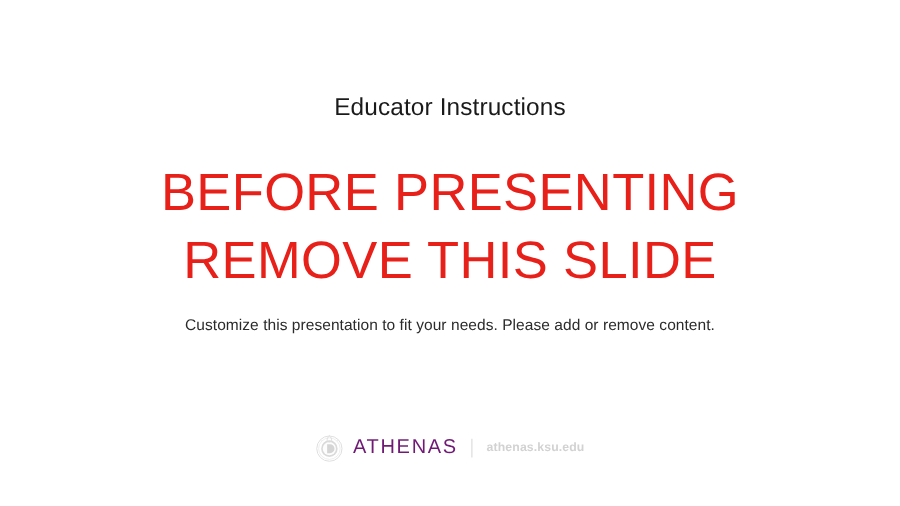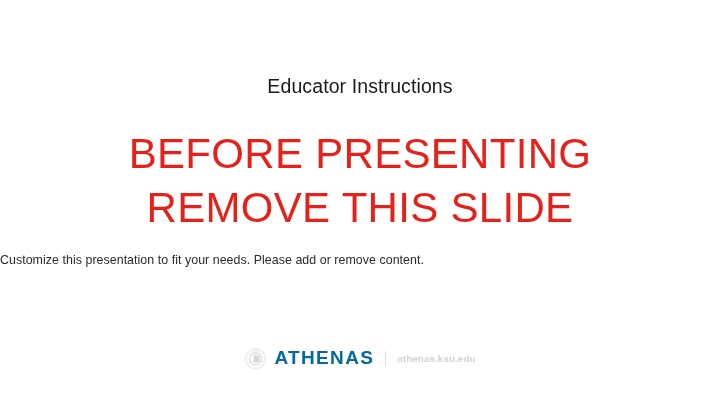--- a/index.html
+++ b/index.html
@@ -54,21 +54,21 @@
     letter-spacing: 0.3px;
     white-space: nowrap;
   }
 
   
   .body-note {
     position: absolute;
     left: 0;
     top: 251px;
     width: 720px;
-    text-align: left;
+    text-align: center;
     font-size: 12.4px;
     line-height: 18px;
     font-weight: 400;
     color: #2b2b2b;
     letter-spacing: 0.05px;
   }
 
   
   .footer-brand {
     position: absolute;
@@ -82,24 +82,24 @@
     gap: 7px;
   }
   .seal-icon {
     display: block;
     width: 23px;
     height: 23px;
     flex: 0 0 auto;
     opacity: 0.92;
   }
   .brand-wordmark {
-    font-size: 19px;
-    font-weight: 700;
+    font-size: 16px;
+    font-weight: 400;
     letter-spacing: 1.35px;
-    color: #0369a1;
+    color: #701a75;
     line-height: 16px;
     white-space: nowrap;
   }
   .brand-divider {
     width: 1px;
     height: 15px;
     background: #dedede;
     flex: 0 0 auto;
     margin: 0 4px;
   }

